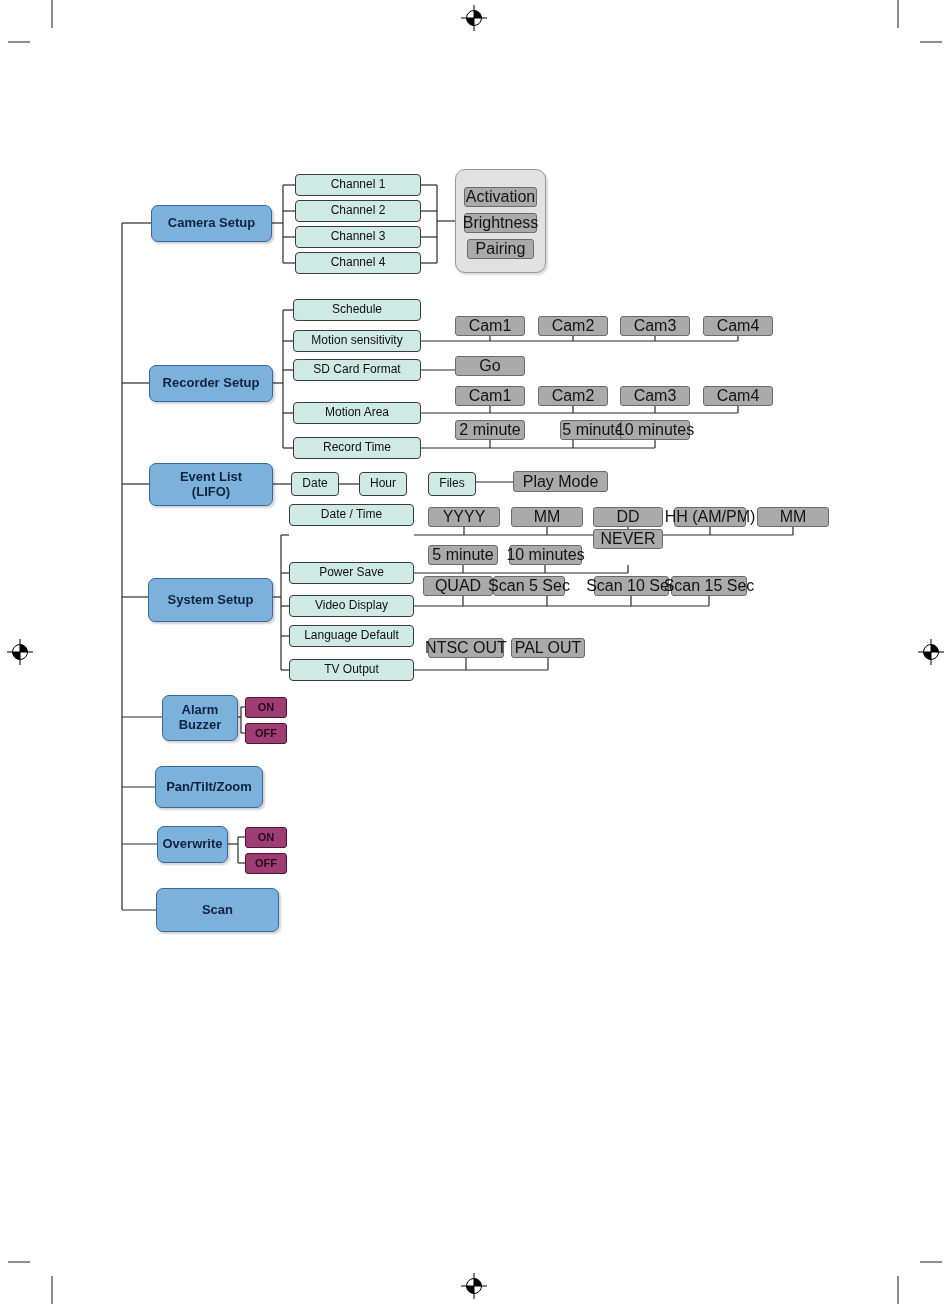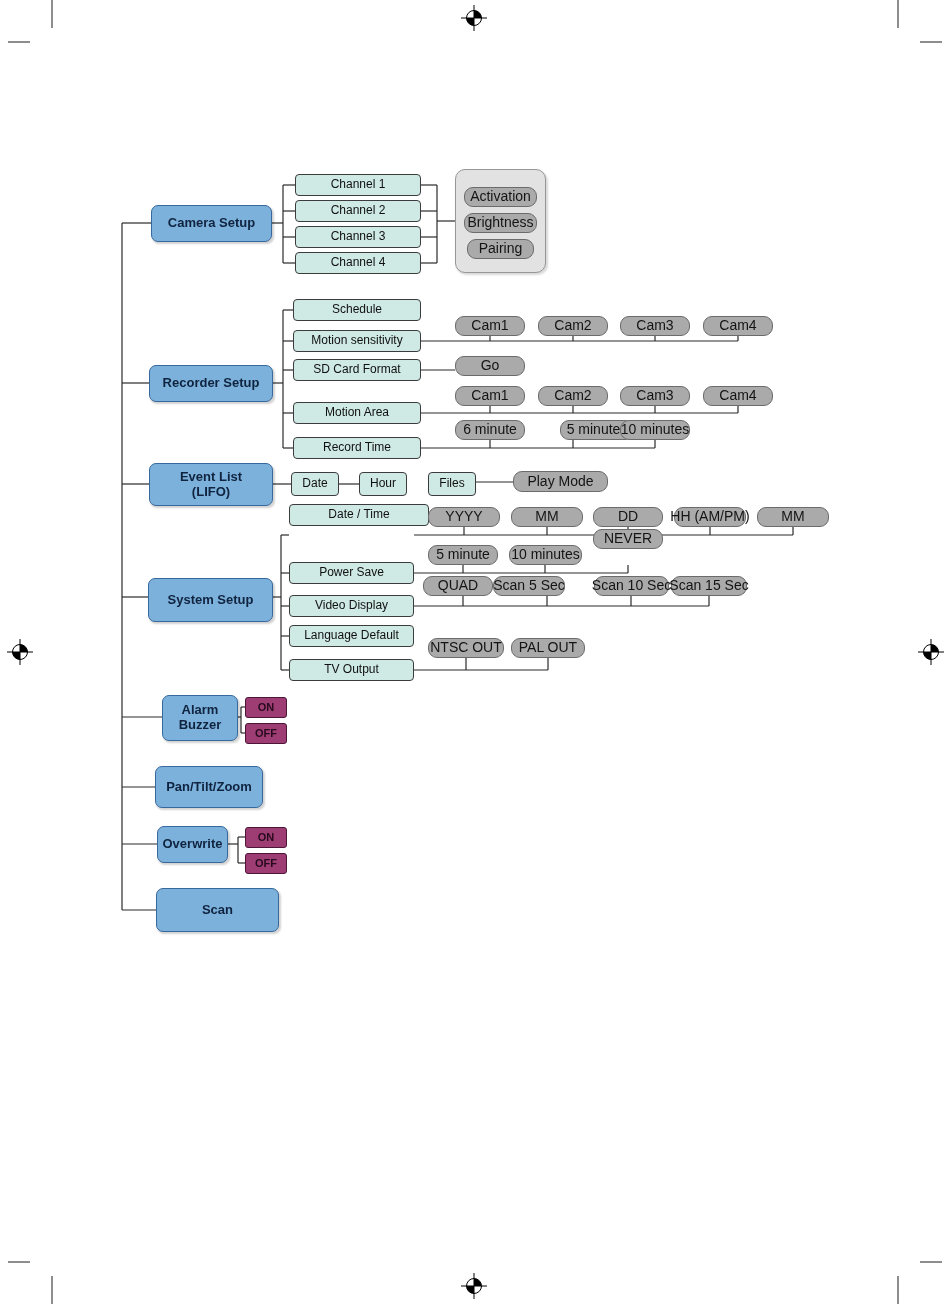--- a/index.html
+++ b/index.html
@@ -16,22 +16,22 @@
   .main {
     background:#7bb1db; border:1.6px solid #38699e; border-radius:7px;
     font-size:13px; font-weight:bold; color:#10233f;
     box-shadow:1.5px 2px 2px rgba(0,0,0,0.18);
   }
   .sub {
     background:#cfe9e5; border:1.2px solid #3c3c3c; border-radius:4px;
     font-size:12px; color:#101010;
   }
   .gray {
-    background:#aaaaaa; border:1px solid #6b6b6b; border-radius:9px;
-    font-size:14px; color:#141414;
+    background:#aaaaaa; border:1px solid #6b6b6b; border-radius:3px;
+    font-size:16px; color:#141414;
   }
   .panel { background:#e2e2e2; border:1.4px solid #979797; border-radius:10px;
            box-shadow:1.5px 2px 2px rgba(0,0,0,0.15); }
   .toggle {
     background:#9d3d73; border:1.4px solid #4d1537; border-radius:3px;
     font-size:11px; font-weight:bold; color:#270b1d;
   }
   .col { flex-direction:column; }
   .regmark { position:absolute; width:26px; height:26px; }
   .watermark {
@@ -223,30 +223,30 @@
     <div class="box gray" style="left:620px;top:316px;width:70px;height:20px">Cam3</div>
     <div class="box gray" style="left:703px;top:316px;width:70px;height:20px">Cam4</div>
 
     <div class="box gray" style="left:455px;top:356px;width:70px;height:20px">Go</div>
 
     <div class="box gray" style="left:455px;top:386px;width:70px;height:20px">Cam1</div>
     <div class="box gray" style="left:538px;top:386px;width:70px;height:20px">Cam2</div>
     <div class="box gray" style="left:620px;top:386px;width:70px;height:20px">Cam3</div>
     <div class="box gray" style="left:703px;top:386px;width:70px;height:20px">Cam4</div>
 
-    <div class="box gray" style="left:455px;top:420px;width:70px;height:20px">6 minute</div>
+    <div class="box gray" style="left:455px;top:420px;width:70px;height:20px">2 minute</div>
     <div class="box gray" style="left:560px;top:420px;width:74px;height:20px">5 minutes</div>
     <div class="box gray" style="left:620px;top:420px;width:70px;height:20px">10 minutes</div>
 
     <div class="box sub" style="left:291px;top:472px;width:48px;height:24px">Date</div>
     <div class="box sub" style="left:359px;top:472px;width:48px;height:24px">Hour</div>
     <div class="box sub" style="left:428px;top:472px;width:48px;height:24px">Files</div>
     <div class="box gray" style="left:513px;top:471px;width:95px;height:21px">Play Mode</div>
 
-    <div class="box sub" style="left:289px;top:504px;width:140px;height:22px">Date / Time</div>
+    <div class="box sub" style="left:289px;top:504px;width:125px;height:22px">Date / Time</div>
     <div class="box sub" style="left:289px;top:562px;width:125px;height:22px">Power Save</div>
     <div class="box sub" style="left:289px;top:595px;width:125px;height:22px">Video Display</div>
     <div class="box sub" style="left:289px;top:625px;width:125px;height:22px">Language Default</div>
     <div class="box sub" style="left:289px;top:659px;width:125px;height:22px">TV Output</div>
 
     <div class="box gray" style="left:428px;top:507px;width:72px;height:20px">YYYY</div>
     <div class="box gray" style="left:511px;top:507px;width:72px;height:20px">MM</div>
     <div class="box gray" style="left:593px;top:507px;width:70px;height:20px">DD</div>
     <div class="box gray" style="left:674px;top:507px;width:72px;height:20px">HH (AM/PM)</div>
     <div class="box gray" style="left:757px;top:507px;width:72px;height:20px">MM</div>

